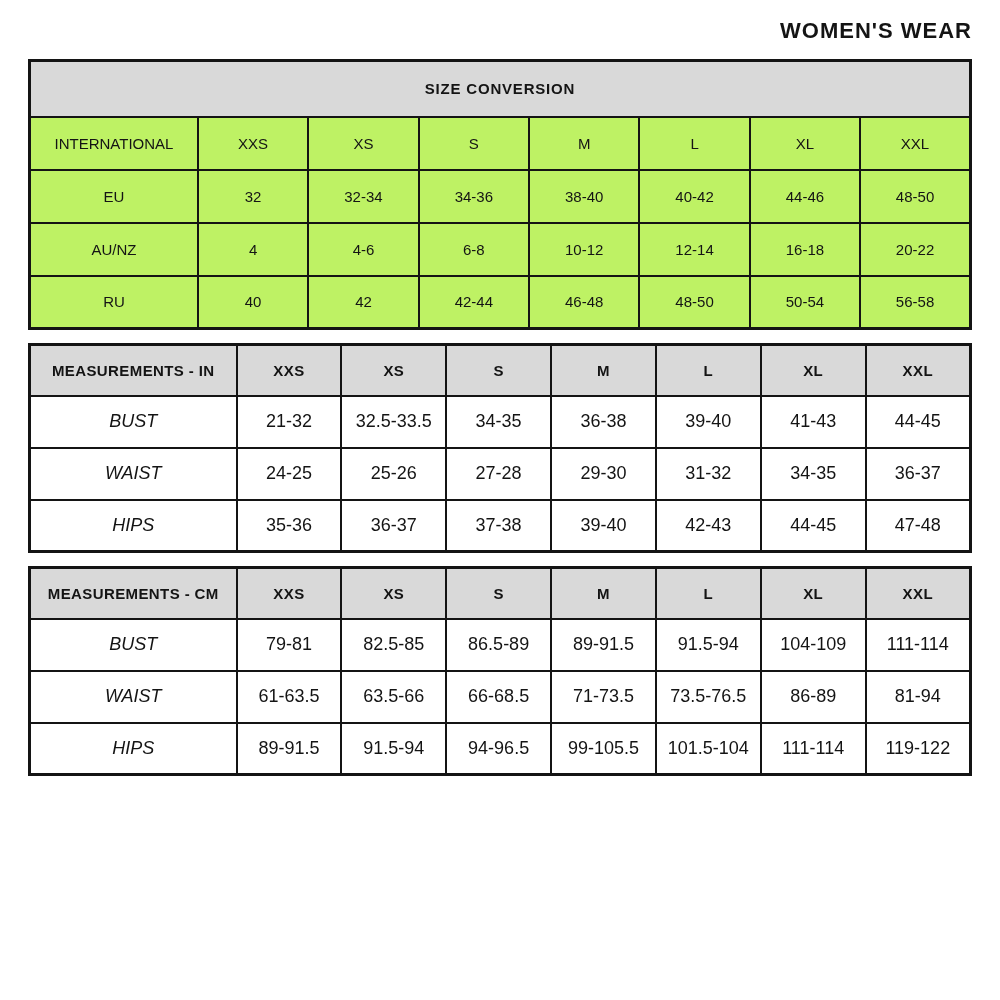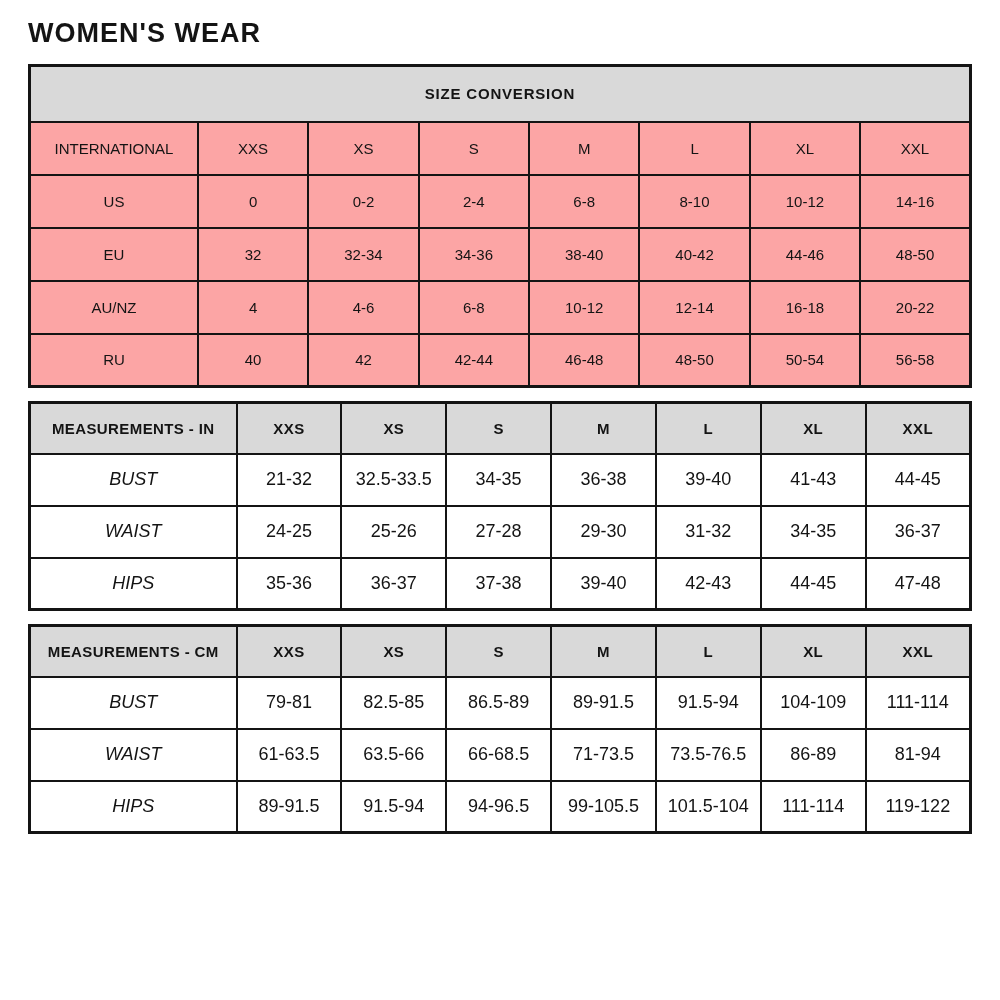--- a/index.html
+++ b/index.html
@@ -13,22 +13,22 @@
     font-family:"Liberation Sans", sans-serif;
     color:var(--text);
     width:1000px;
   }
   .page{
     width:1000px;
     height:1000px;
     padding:12px 28px 20px 28px;
   }
   .title{
-    text-align:left;
-    font-size:27px;
+    text-align:right;
+    font-size:22px;
     font-weight:700;
     letter-spacing:1px;
     margin:6px 0 15px 0;
   }
   table{
     width:100%;
     border-collapse:collapse;
     table-layout:fixed;
     border:3px solid var(--border);
   }
@@ -43,21 +43,21 @@
     background:var(--header-bg);
     height:56px;
     font-size:15px;
     font-weight:700;
     letter-spacing:0.8px;
   }
   .t1 tbody td{
     height:53px;
     font-size:15px;
     font-weight:400;
-    background:#fca5a5;
+    background:#bef264;
   }
   .t1 col.first{width:17.9%;}
   
   .tm{margin-top:13px;}
   .tm thead th{
     background:var(--header-bg);
     height:51px;
     font-size:15px;
     font-weight:700;
     letter-spacing:0.4px;
@@ -101,30 +101,20 @@
     <tbody>
         <tr>
           <td class="label-col">INTERNATIONAL</td>
           <td>XXS</td>
           <td>XS</td>
           <td>S</td>
           <td>M</td>
           <td>L</td>
           <td>XL</td>
           <td>XXL</td>
-        </tr>
-        <tr>
-          <td class="label-col">US</td>
-          <td>0</td>
-          <td>0-2</td>
-          <td>2-4</td>
-          <td>6-8</td>
-          <td>8-10</td>
-          <td>10-12</td>
-          <td>14-16</td>
         </tr>
         <tr>
           <td class="label-col">EU</td>
           <td>32</td>
           <td>32-34</td>
           <td>34-36</td>
           <td>38-40</td>
           <td>40-42</td>
           <td>44-46</td>
           <td>48-50</td>

